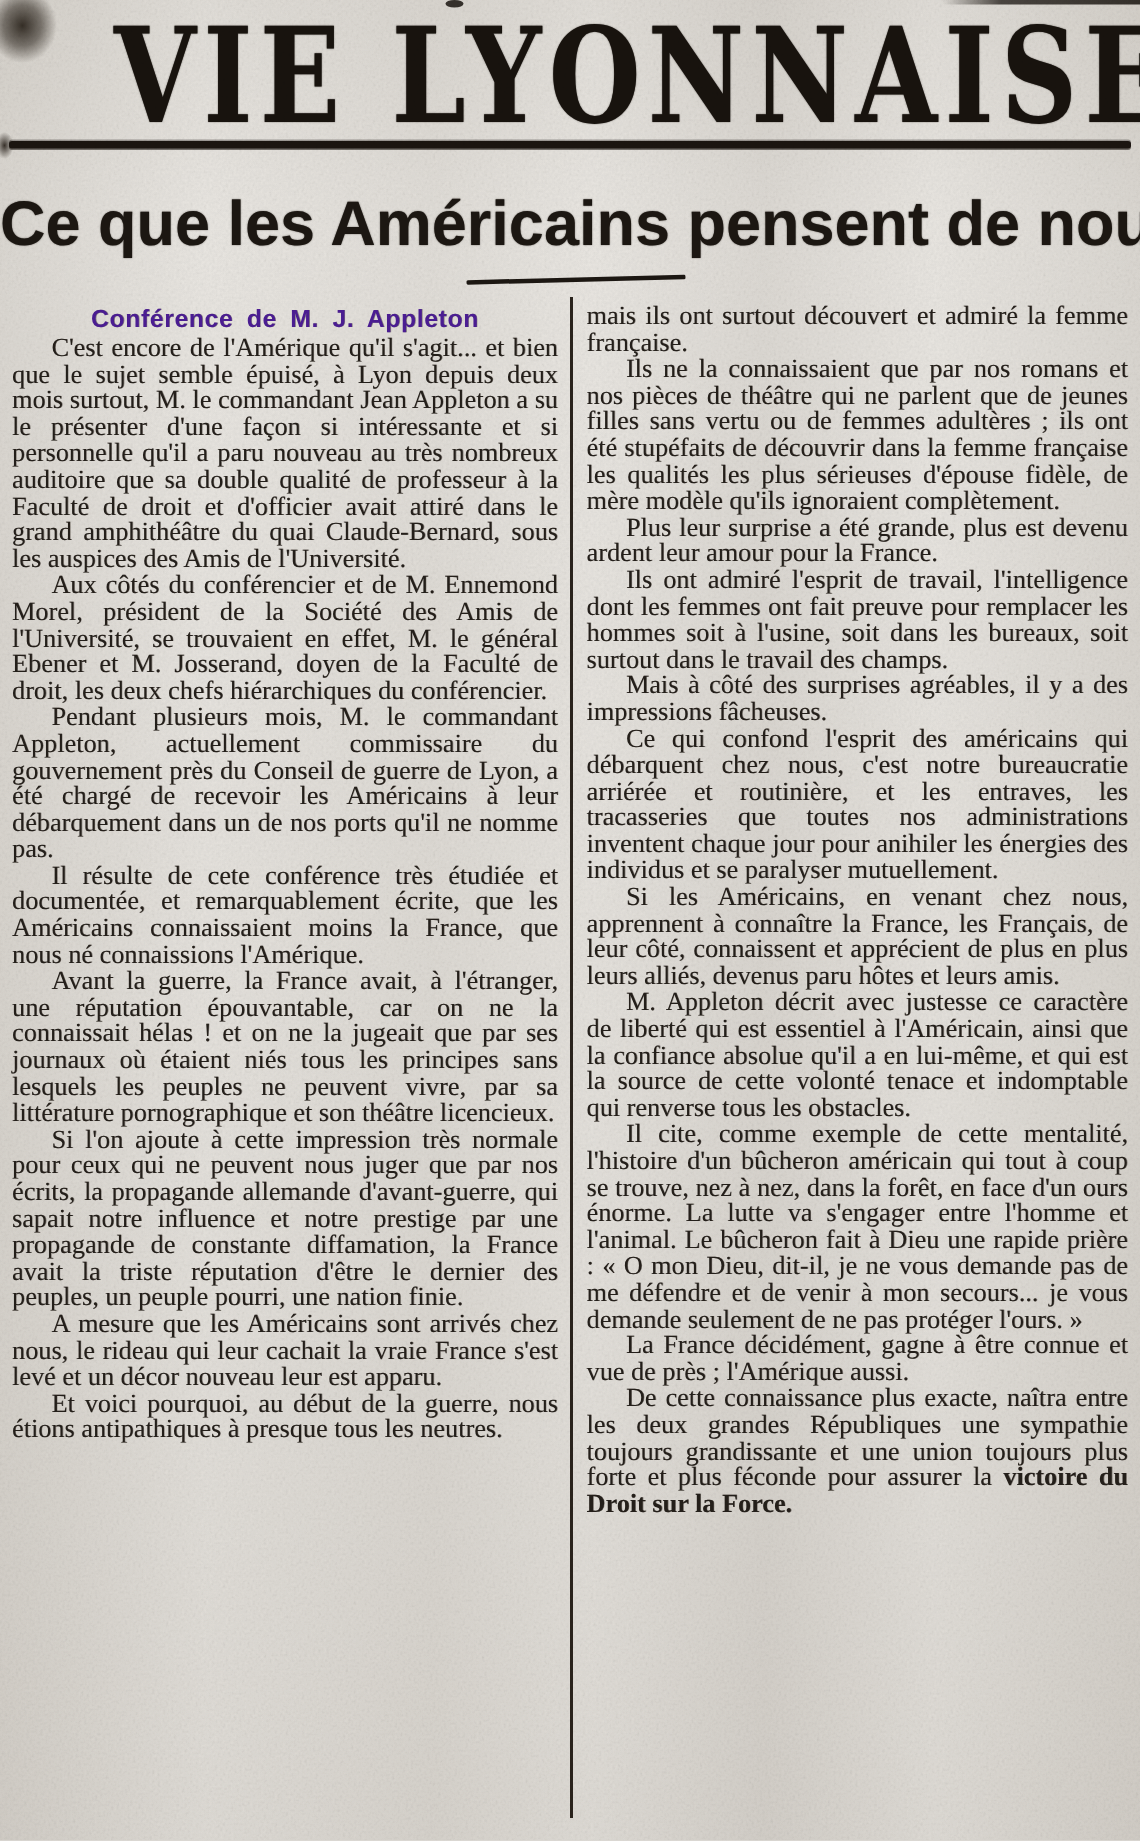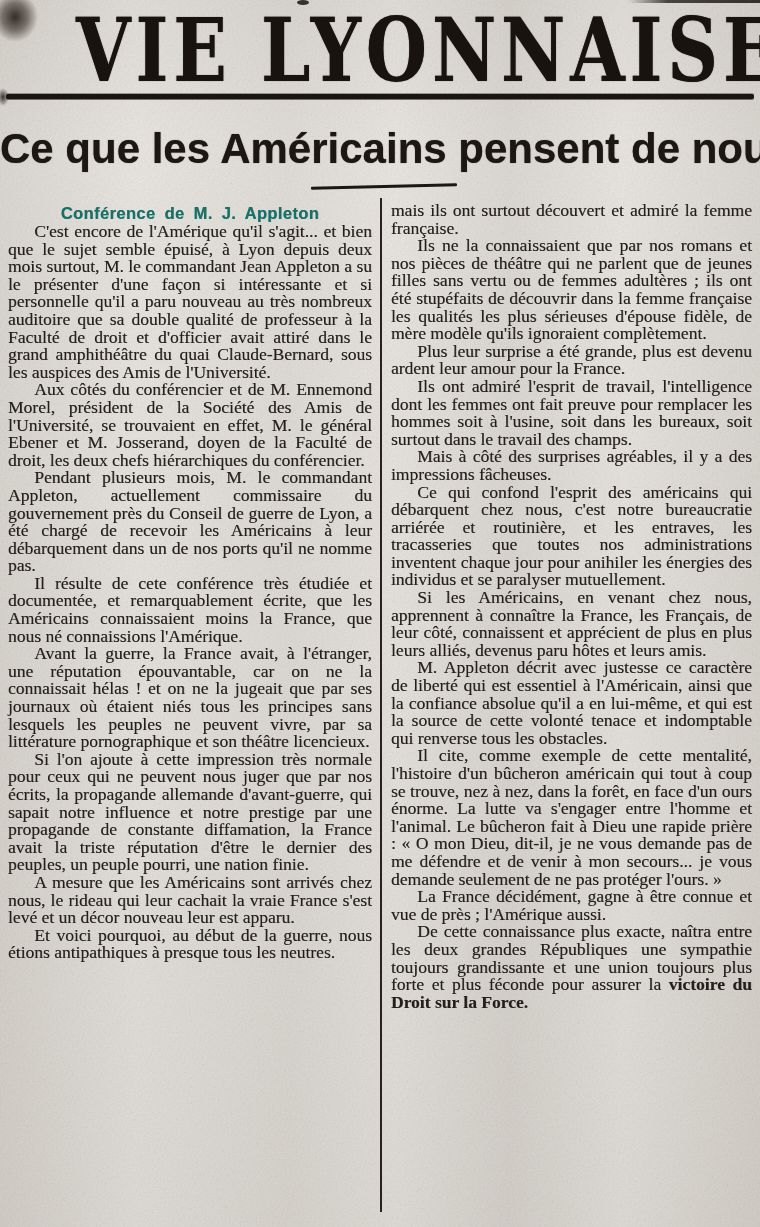--- a/index.html
+++ b/index.html
@@ -56,21 +56,21 @@
     font-size:17.5px;line-height:17.6px;
     text-align:justify;
     text-shadow:.4px .3px .4px rgba(40,32,24,.45);
   }
   .col-left{left:8px;top:203px;width:364px;}
   .col-right{left:391px;top:202px;width:361px;}
   .kicker{
     font-family:"Liberation Sans",sans-serif;font-weight:bold;
     font-size:16.5px;line-height:20px;text-align:center;
     letter-spacing:.4px;word-spacing:4px;margin:0 0 5px 0;
-    color:#0f766e;
+    color:#4c1d95;
   }
   .col p{margin:0;}
   .col p.indent{text-indent:1.5em;}
   .bold-run{font-weight:bold;}
 
   
   .smudge-corner{
     position:absolute;left:-8px;top:-8px;width:46px;height:50px;
     background:radial-gradient(closest-side, rgba(45,38,30,.95), rgba(45,38,30,.55) 55%, rgba(45,38,30,0));
     pointer-events:none;

